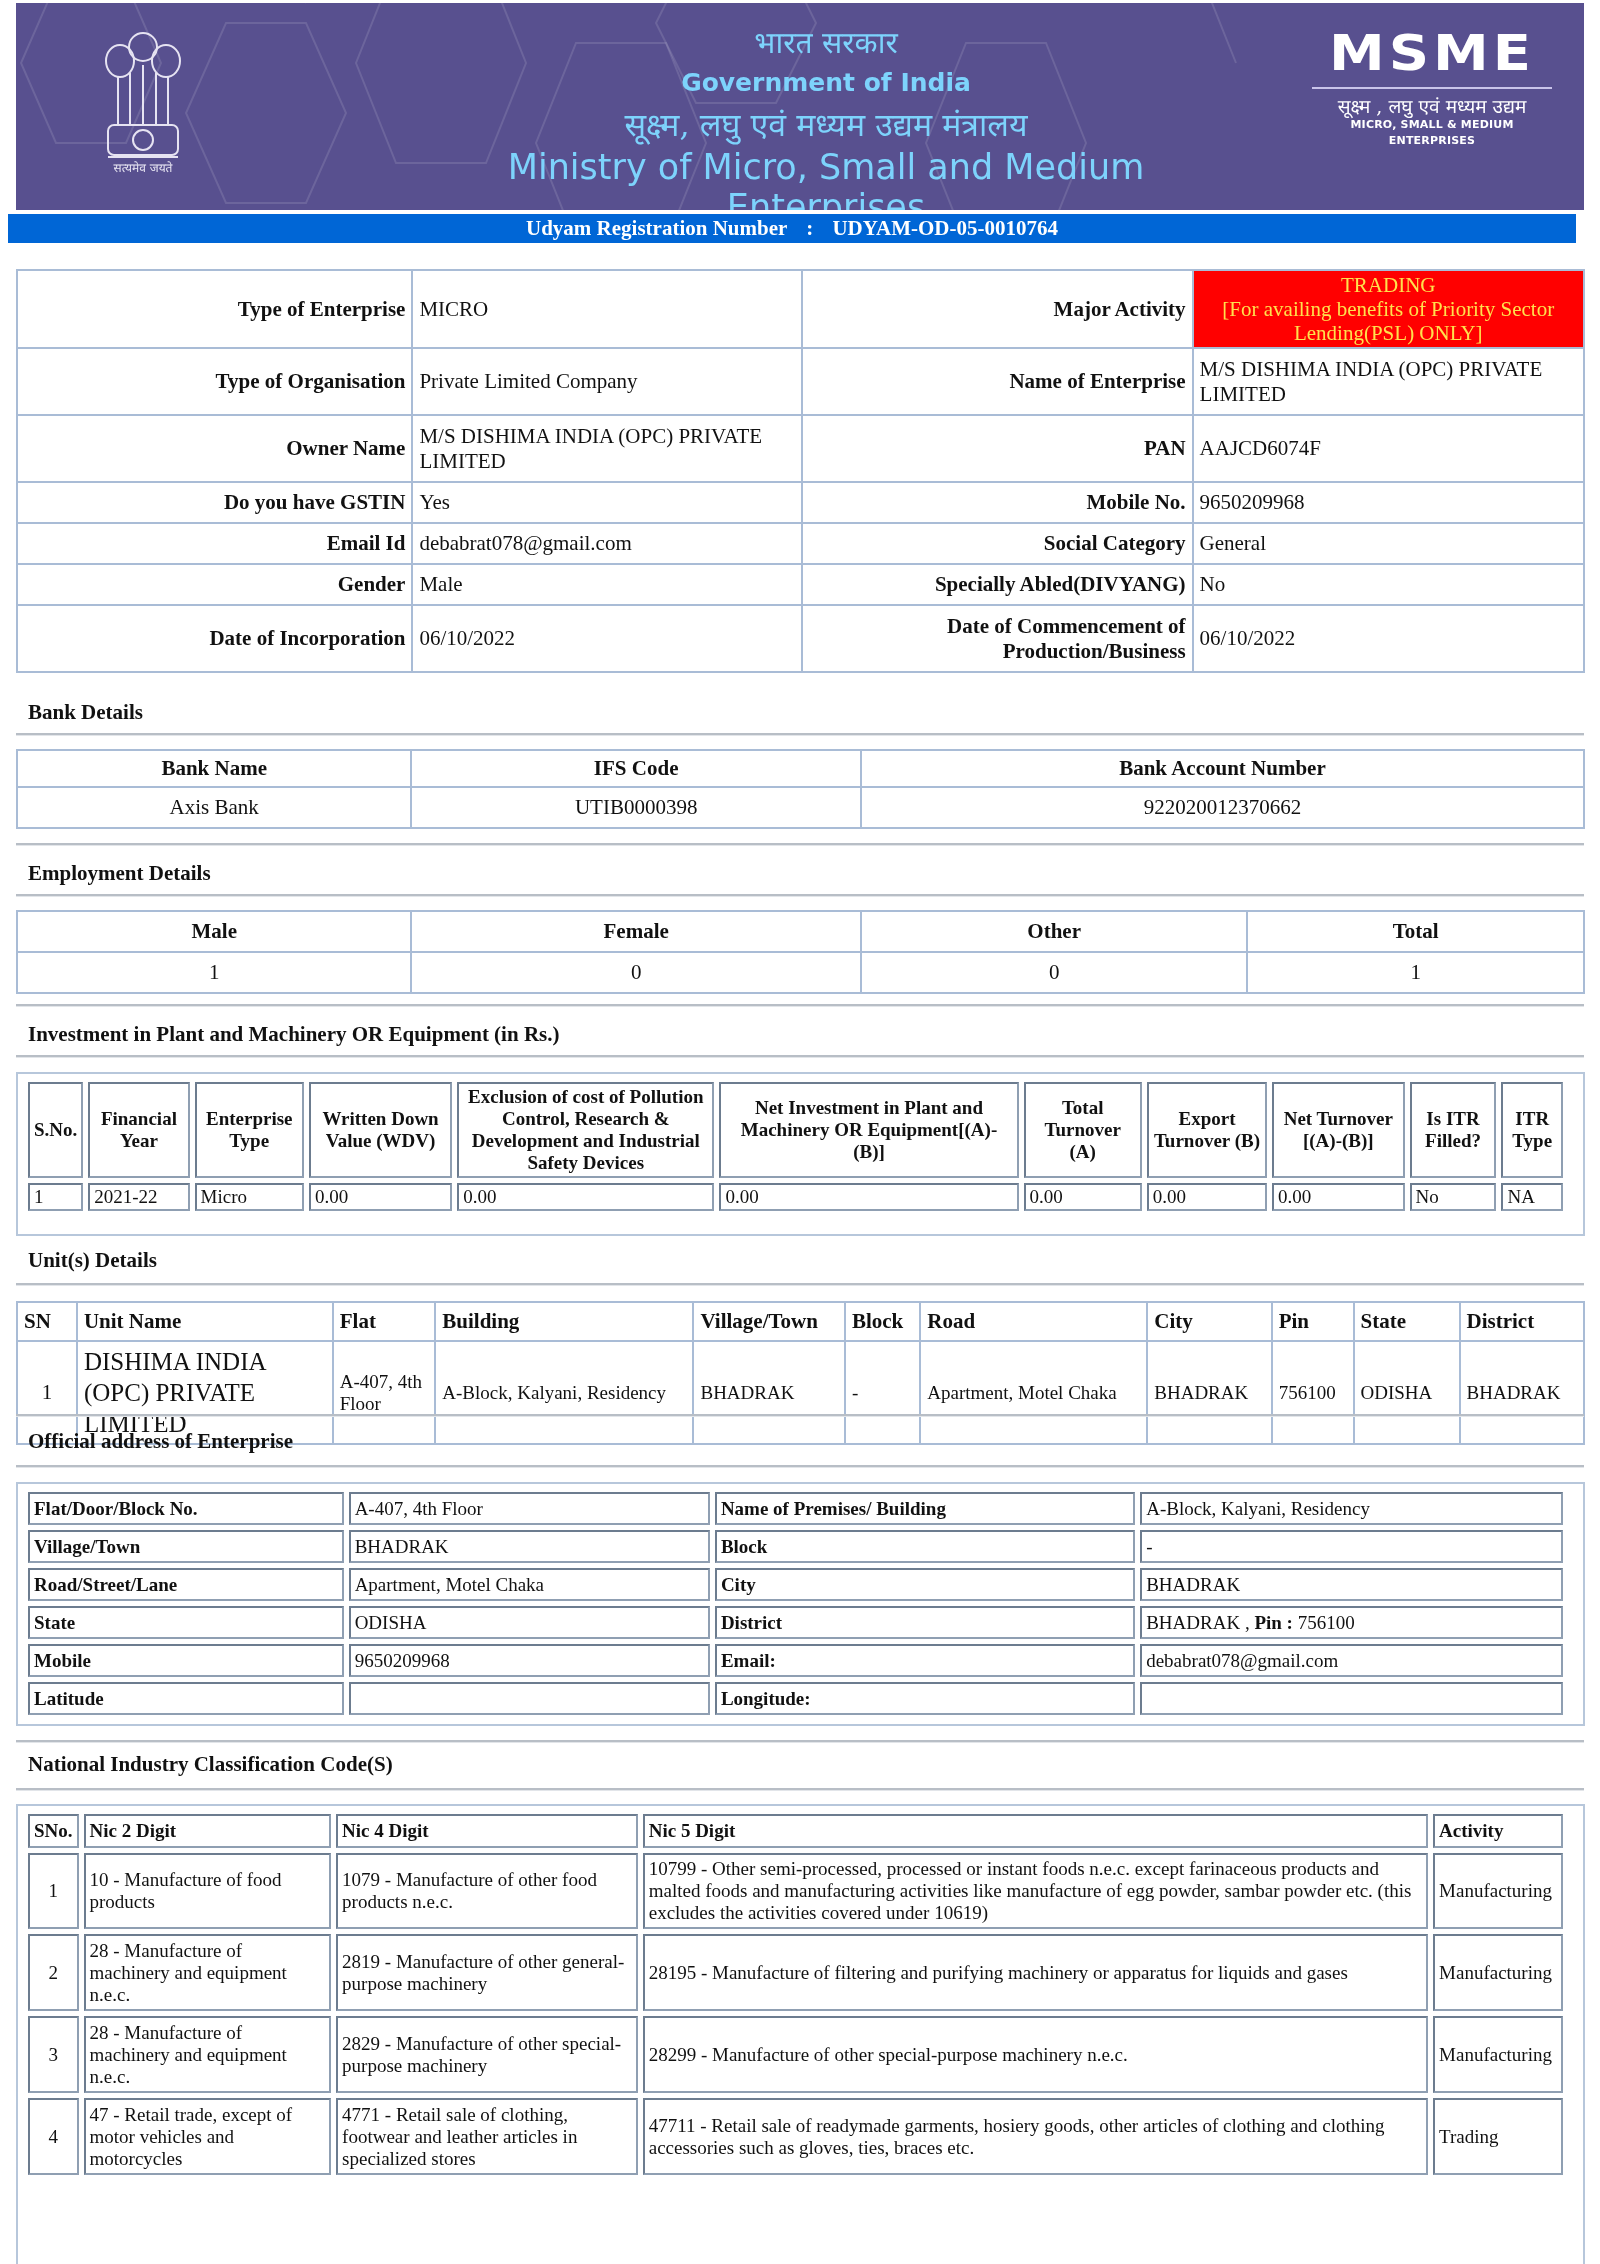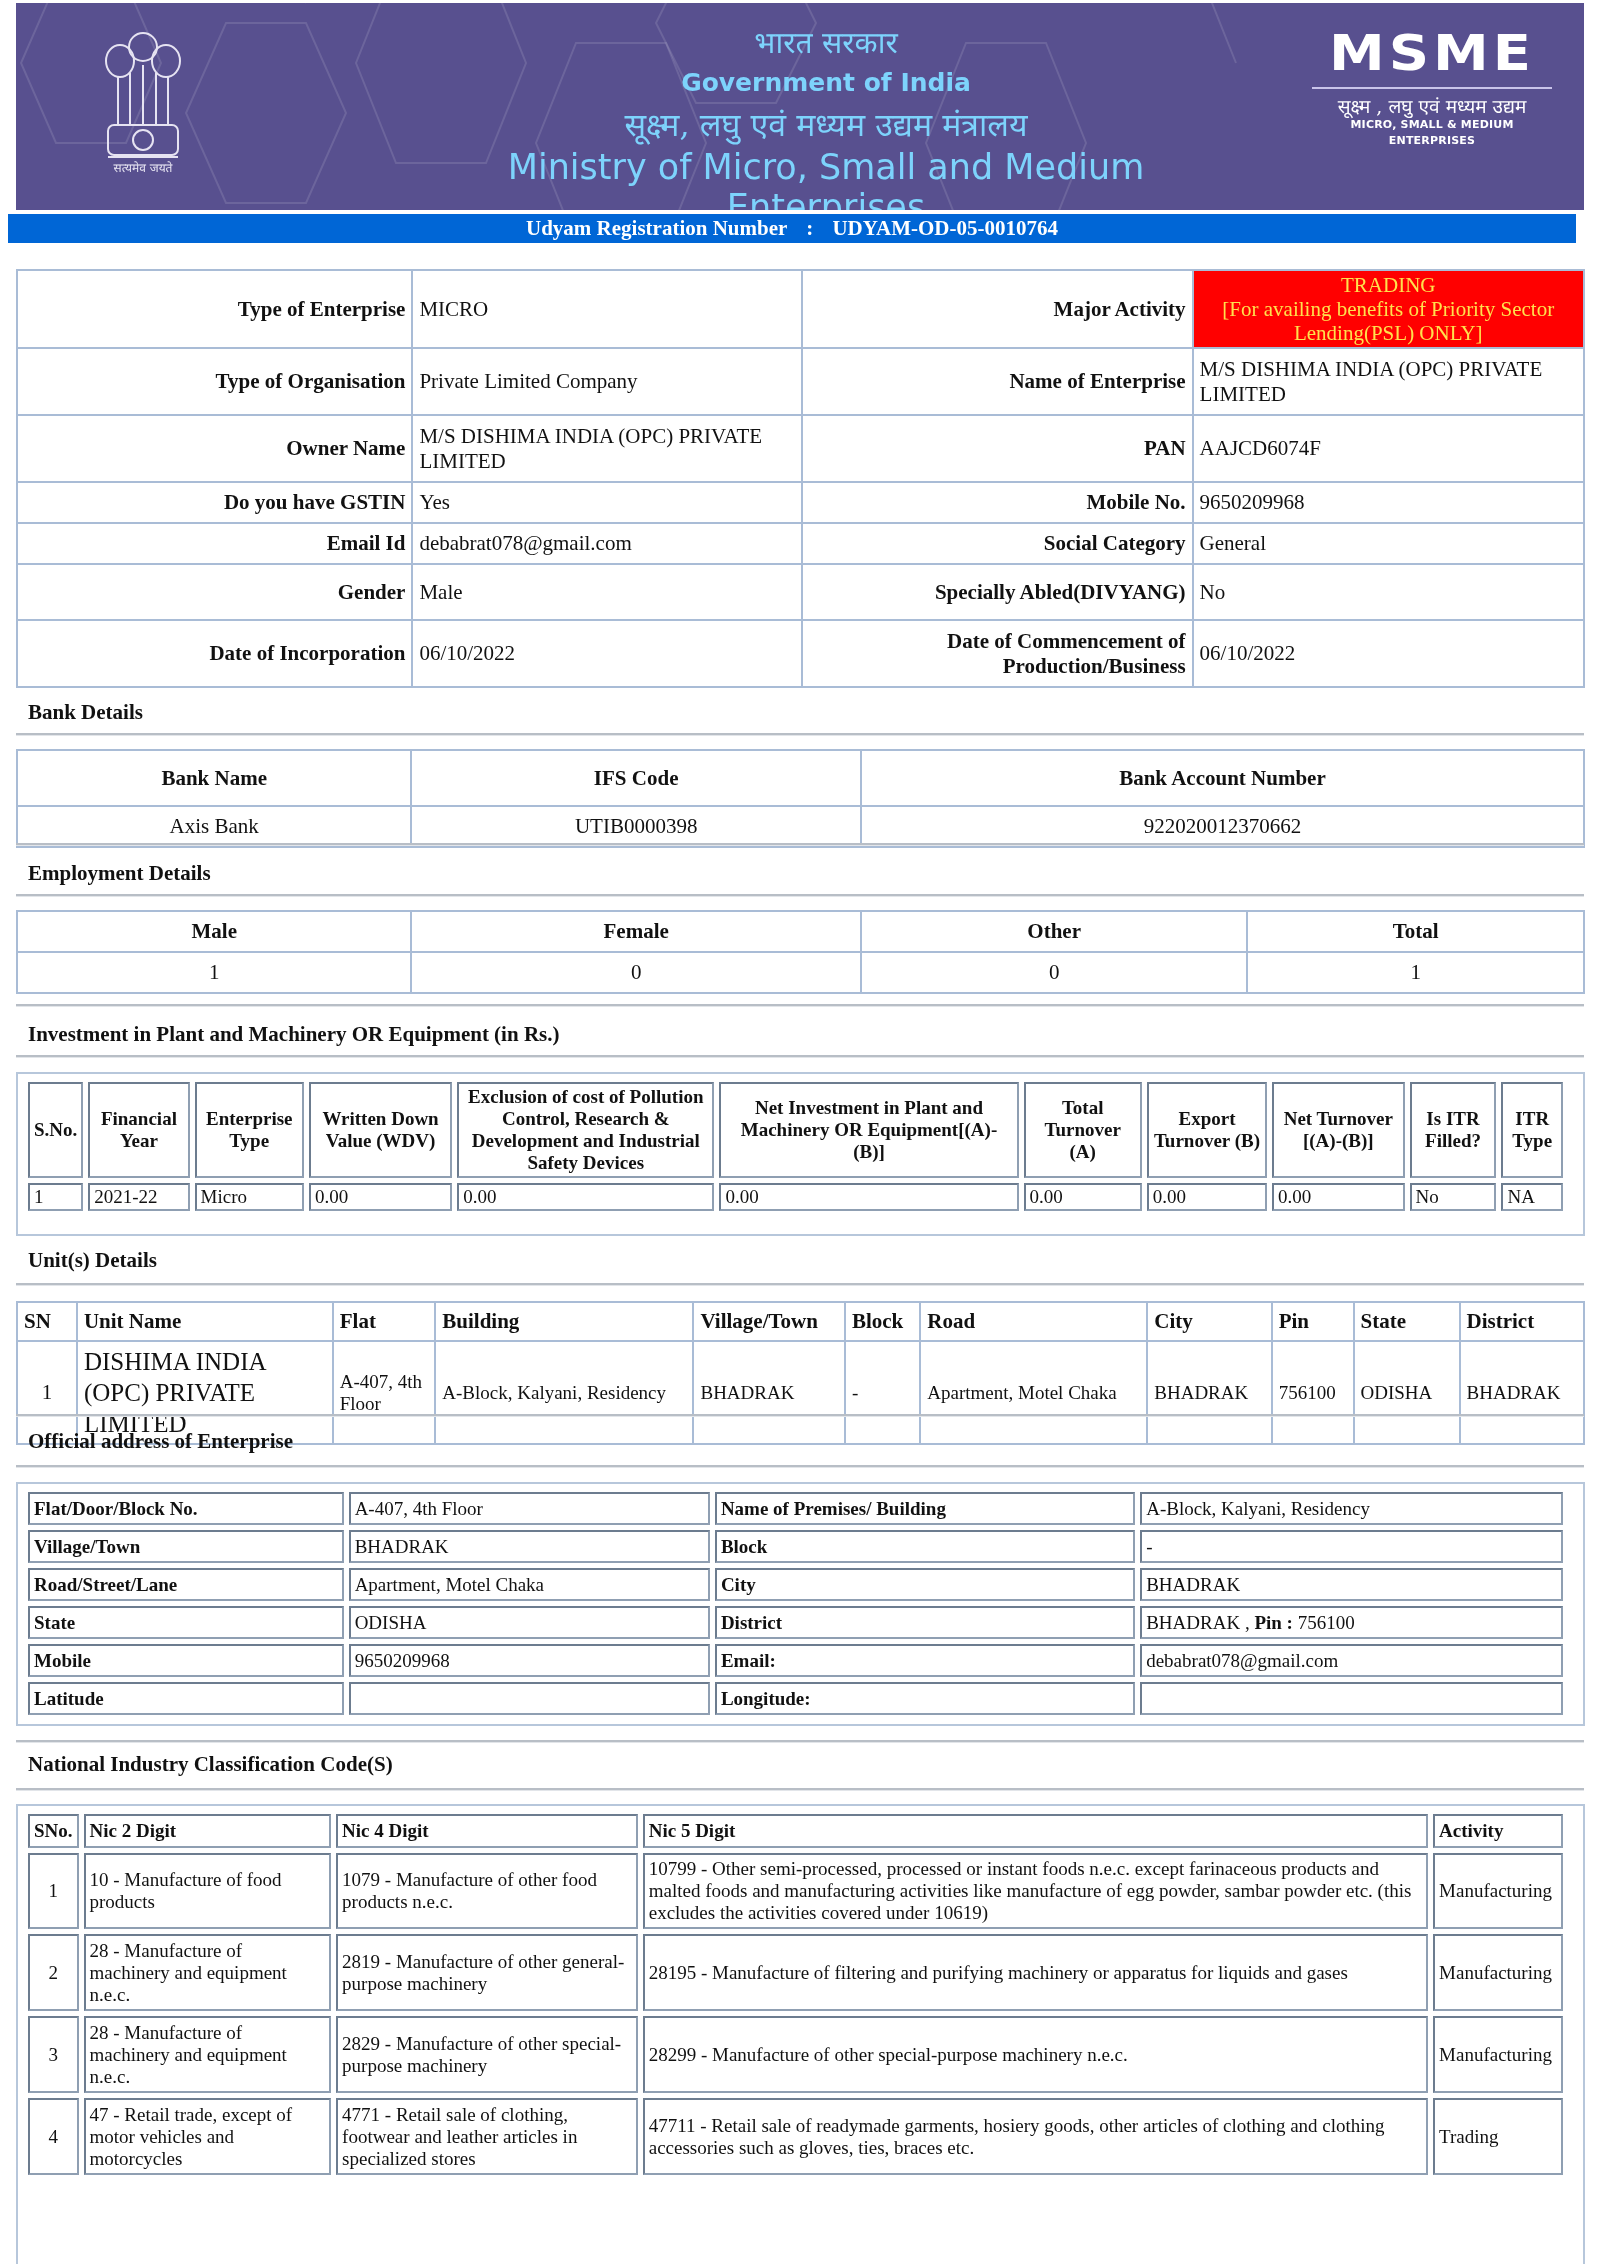--- a/index.html
+++ b/index.html
@@ -178,21 +178,21 @@
     <td class="val">Yes</td>
     <td class="lbl">Mobile No.</td>
     <td class="val">9650209968</td>
   </tr>
   <tr style="height:41px">
     <td class="lbl">Email Id</td>
     <td class="val">debabrat078@gmail.com</td>
     <td class="lbl">Social Category</td>
     <td class="val">General</td>
   </tr>
-  <tr style="height:56px">
+  <tr style="height:41px">
     <td class="lbl">Gender</td>
     <td class="val">Male</td>
     <td class="lbl">Specially Abled(DIVYANG)</td>
     <td class="val">No</td>
   </tr>
   <tr style="height:67px">
     <td class="lbl">Date of Incorporation</td>
     <td class="val">06/10/2022</td>
     <td class="lbl">Date of Commencement of Production/Business</td>
     <td class="val">06/10/2022</td>
@@ -202,21 +202,21 @@
 
 <div class="section-title" style="top:700px">Bank Details</div>
 <div class="hr" style="top:733px"></div>
 <table class="grid-table center" style="top:749px">
   <colgroup>
       <col style="width:395px">
       <col style="width:450px">
       <col style="width:724px">
     </colgroup>
   <tbody>
-      <tr style="height:56px">
+      <tr style="height:37px">
     <th>Bank Name</th>
     <th>IFS Code</th>
     <th>Bank Account Number</th>
   </tr>
   <tr style="height:41px">
     <td>Axis Bank</td>
     <td>UTIB0000398</td>
     <td>922020012370662</td>
   </tr>
 </tbody>

